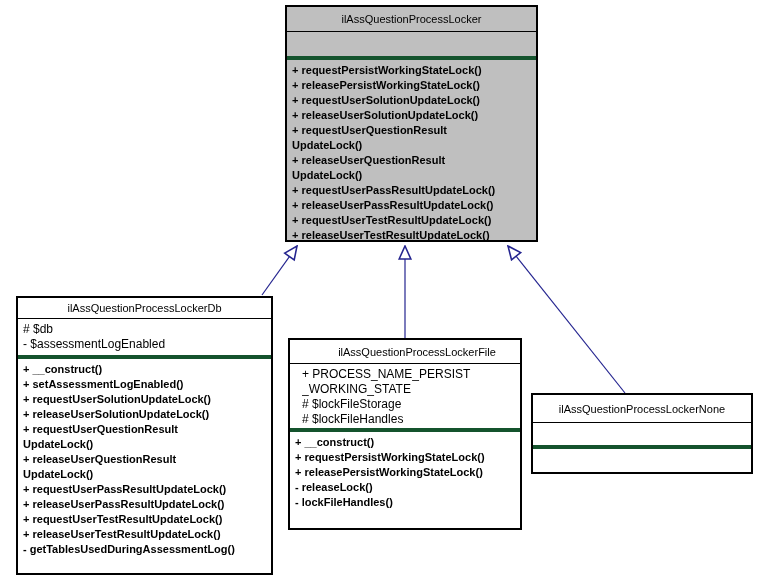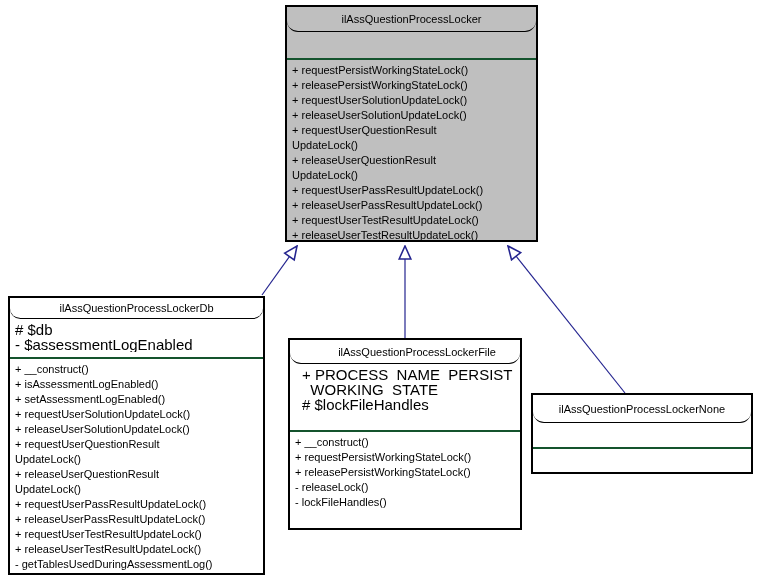--- a/index.html
+++ b/index.html
@@ -36,49 +36,49 @@
   }
   .uml-title {
     box-sizing: border-box;
     border-bottom: 1px solid #000000;
     font-size: 11px;
     display: flex;
     align-items: center;
     justify-content: center;
     white-space: nowrap;
     overflow: hidden;
-    border-radius: 11px;
   }
   .uml-attrs {
     box-sizing: border-box;
-    border-bottom: 2px solid #14532d;
+    border-bottom: 4px solid #14532d;
     padding: 3px 4px 1px 5px;
-    font-size: 15px;
+    font-size: 12px;
     line-height: 15px;
   }
   .uml-methods {
     box-sizing: border-box;
     padding: 3px 0 1px 5px;
     font-size: 11px;
     line-height: 15px;
     flex: 1;
     overflow: hidden;
+    font-weight: bold;
   }
   .uml-attrs .line, .uml-methods .line {
     white-space: nowrap;
     overflow: hidden;
   }
 
   
   #box-base { left: 285px; top: 5px; width: 253px; height: 237px; }
   #box-base .uml-title { height: 25px; }
   #box-base .uml-attrs { height: 28px; }
 
   
-  #box-db { left: 8px; top: 296px; width: 257px; height: 279px; }
+  #box-db { left: 16px; top: 296px; width: 257px; height: 279px; }
   #box-db .uml-title { height: 21px; }
   #box-db .uml-attrs { height: 40px; }
 
   
   #box-file { left: 288px; top: 338px; width: 234px; height: 192px; }
   #box-file .uml-title { height: 24px; padding-left: 24px; }
   #box-file .uml-attrs { height: 68px; padding-left: 12px; }
 
   
   #box-none { left: 531px; top: 393px; width: 222px; height: 81px; }
@@ -121,41 +121,41 @@
   </div>
 
   <div class="uml-box" id="box-db">
     <div class="uml-title">ilAssQuestionProcessLockerDb</div>
     <div class="uml-attrs">
         <div class="line"># $db</div>
         <div class="line">- $assessmentLogEnabled</div>
       </div>
     <div class="uml-methods">
         <div class="line">+ __construct()</div>
-        <div class="line">+ isAssessmentLogEnabled()</div>
         <div class="line">+ setAssessmentLogEnabled()</div>
         <div class="line">+ requestUserSolutionUpdateLock()</div>
         <div class="line">+ releaseUserSolutionUpdateLock()</div>
         <div class="line">+ requestUserQuestionResult</div>
         <div class="line">UpdateLock()</div>
         <div class="line">+ releaseUserQuestionResult</div>
         <div class="line">UpdateLock()</div>
         <div class="line">+ requestUserPassResultUpdateLock()</div>
         <div class="line">+ releaseUserPassResultUpdateLock()</div>
         <div class="line">+ requestUserTestResultUpdateLock()</div>
         <div class="line">+ releaseUserTestResultUpdateLock()</div>
         <div class="line">- getTablesUsedDuringAssessmentLog()</div>
       </div>
   </div>
 
   <div class="uml-box" id="box-file">
     <div class="uml-title">ilAssQuestionProcessLockerFile</div>
     <div class="uml-attrs">
         <div class="line">+ PROCESS_NAME_PERSIST</div>
         <div class="line">_WORKING_STATE</div>
+        <div class="line"># $lockFileStorage</div>
         <div class="line"># $lockFileHandles</div>
       </div>
     <div class="uml-methods">
         <div class="line">+ __construct()</div>
         <div class="line">+ requestPersistWorkingStateLock()</div>
         <div class="line">+ releasePersistWorkingStateLock()</div>
         <div class="line">- releaseLock()</div>
         <div class="line">- lockFileHandles()</div>
       </div>
   </div>

